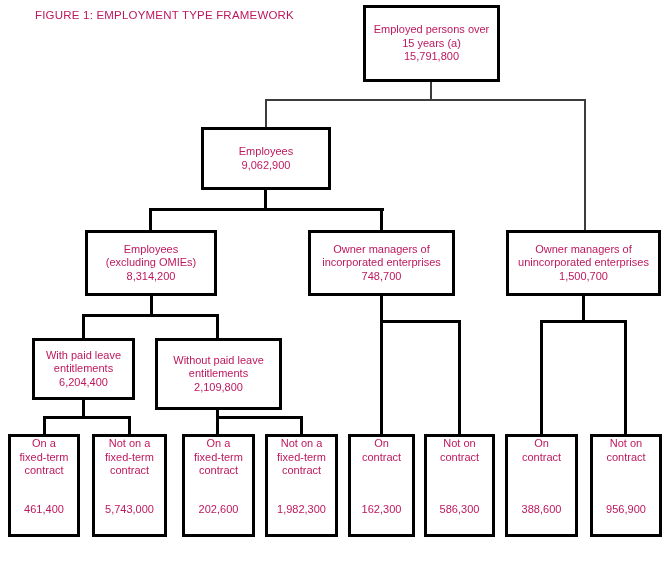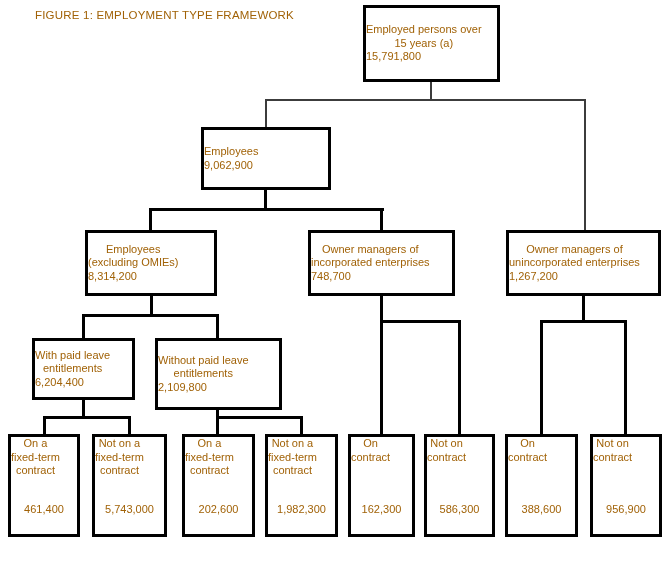--- a/index.html
+++ b/index.html
@@ -1,24 +1,24 @@
 <!DOCTYPE html>
 <html><head>
 <meta charset="utf-8">
 <style>
   html,body{margin:0;padding:0;background:#fff;}
   .canvas{
     position:relative;width:667px;height:577px;background:#ffffff;
-    font-family:"Liberation Sans",sans-serif;color:#a16207;overflow:hidden;
+    font-family:"Liberation Sans",sans-serif;color:#be185d;overflow:hidden;
   }
   .fig-title{position:absolute;left:35px;top:9px;font-size:11.5px;letter-spacing:.2px;}
   .fig-footnote{position:absolute;left:35px;top:555px;font-size:11.5px;}
   .node{
     position:absolute;box-sizing:border-box;border:3px solid #000;background:#fff;
-    display:flex;flex-direction:column;align-items:flex-start;text-align:center;
+    display:flex;flex-direction:column;align-items:center;text-align:center;
     font-size:11px;line-height:13.5px;white-space:pre-line;
   }
   .node-mid{justify-content:center;}
   .node-leaf{justify-content:flex-start;}
   .pt12{}
   .pt22{}
   .node-leaf .node-value{position:absolute;bottom:18px;left:0;right:0;}
   .line{position:absolute;background:#000;}
   .line-thin{background:#3c3c3c;}
 </style>
@@ -79,21 +79,21 @@
     <span class="node-value">8,314,200</span>
   </div>
   <div class="node node-mid" style="left:308px;top:230px;width:147px;height:66px;">
     <span class="node-label">Owner managers of
 incorporated enterprises</span>
     <span class="node-value">748,700</span>
   </div>
   <div class="node node-mid" style="left:506px;top:230px;width:155px;height:66px;">
     <span class="node-label">Owner managers of
 unincorporated enterprises</span>
-    <span class="node-value">1,267,200</span>
+    <span class="node-value">1,500,700</span>
   </div>
 
   <div class="node node-mid" style="left:32px;top:338px;width:103px;height:62px;">
     <span class="node-label">With paid leave
 entitlements</span>
     <span class="node-value">6,204,400</span>
   </div>
   <div class="node node-mid" style="left:155px;top:338px;width:127px;height:72px;">
     <span class="node-label">Without paid leave
 entitlements</span>

